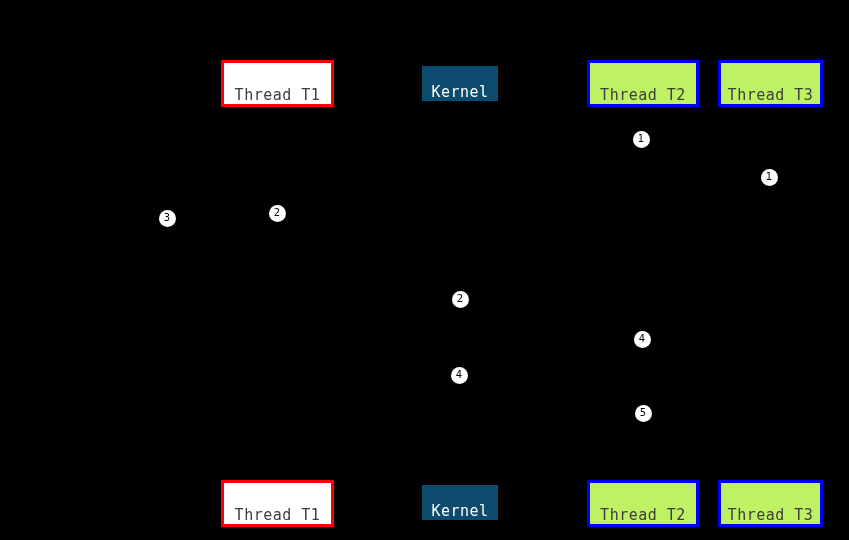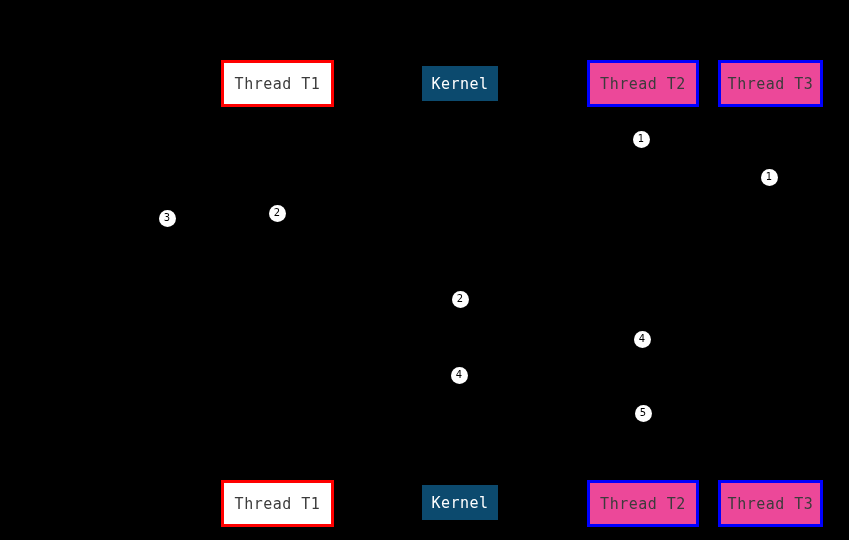--- a/index.html
+++ b/index.html
@@ -15,38 +15,38 @@
     background: #000000;
     overflow: hidden;
     font-family: "DejaVu Sans Mono", "Liberation Mono", monospace;
   }
 
   
   .participant {
     position: absolute;
     box-sizing: border-box;
     display: flex;
-    align-items: center;
+    align-items: flex-end;
     justify-content: center;
     background: #ffffff;
     color: #3c3c3c;
     font-family: "DejaVu Sans Mono", "Liberation Mono", monospace;
     font-size: 15px;
     letter-spacing: 0.5px;
     white-space: nowrap;
     user-select: none;
   }
   .participant.red-box {
     border: 3px solid #ff0000;
     background: #ffffff;
     color: #3c3c3c;
   }
   .participant.blue-box {
     border: 3px solid #0000ff;
-    background: #ec4899;
+    background: #bef264;
     color: #3c3c3c;
   }
   .participant.filled-blue {
     border: 0;
     background: #0c4a6e;
     color: #ffffff;
   }
 
   
   .lifeline {

